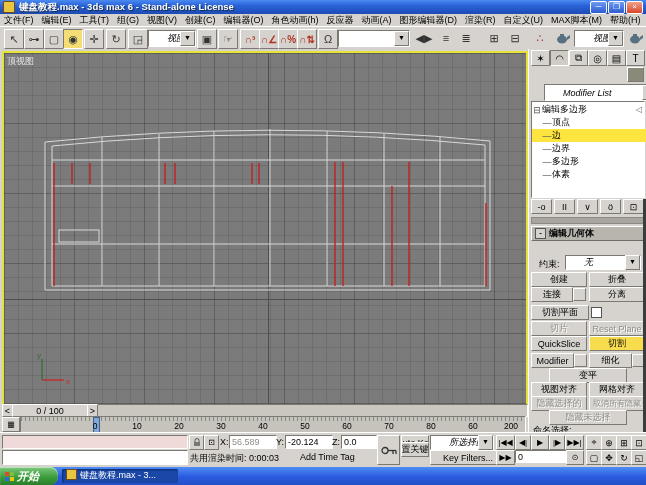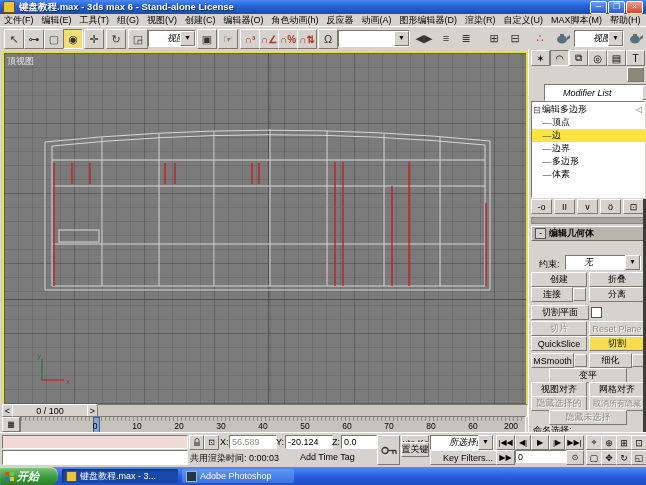--- a/index.html
+++ b/index.html
@@ -88,21 +88,21 @@
   #taskbar{left:0;top:467px;width:646px;height:18px;
     background:linear-gradient(180deg,#4f8df5 0%,#2a5ade 55%,#2250c8 100%);
     display:flex;align-items:center;}
   #startbtn{width:58px;height:18px;border-radius:0 8px 8px 0;
     background:linear-gradient(180deg,#7ec77e 0%,#379a37 60%,#2c7d2c 100%);
     display:flex;align-items:center;color:#fff;font-weight:bold;font-style:italic;
     font-size:11px;box-shadow:inset 0 1px 1px #bfe8bf;}
   .winlogo{width:9px;height:9px;margin:0 3px 0 5px;display:grid;
     grid-template-columns:4px 4px;grid-template-rows:4px 4px;gap:1px;}
   .winlogo i{display:block;}
-  .task{height:14px;margin-left:4px;padding:0 4px;display:flex;align-items:center;
+  .task{height:14px;margin-left:4px;padding:0 4px;display:flex;
     color:#fff;font-size:9px;border-radius:2px;white-space:nowrap;overflow:hidden;}
   .task.active{background:#1a47a8;box-shadow:inset 1px 1px 2px #0c2a66;width:108px;}
   .task.idle{background:linear-gradient(180deg,#5e97f5,#3a72e0);width:104px;}
   .ticon{width:9px;height:9px;margin-right:3px;flex:none;}
   #tray{margin-left:auto;height:18px;display:flex;align-items:center;
     background:linear-gradient(180deg,#4f9cf8,#2f66d8);border-left:1px solid #1c44a0;
     padding:0 4px;color:#fff;font-size:9px;}
   .trayicon{width:9px;height:9px;border-radius:50%;margin-right:3px;flex:none;}
   svg{display:block;}
 </style>
@@ -307,21 +307,21 @@
     <span class="pb r" style="left:2px;top:256px;width:56px">切割平面</span>
     <span class="cb" style="left:62px;top:258px"></span>
     <span class="lbl" style="left:74px;top:271px">分割</span>
 
     <span class="pb r d" style="left:2px;top:272px;width:54px">切片</span>
     <span class="pb r d" style="left:60px;top:272px;width:54px">Reset Plane</span>
 
     <span class="pb r" style="left:2px;top:287px;width:54px">QuickSlice</span>
     <span class="pb r y" style="left:60px;top:287px;width:54px">切割</span>
 
-    <span class="pb r" style="left:2px;top:304px;width:41px">MSmooth</span>
+    <span class="pb r" style="left:2px;top:304px;width:41px">Modifier</span>
     <span class="sq r" style="left:45px;top:305px"></span>
     <span class="pb r" style="left:60px;top:304px;width:41px">细化</span>
     <span class="sq r" style="left:103px;top:305px"></span>
 
     <span class="pb r" style="left:20px;top:319px;width:76px">变平</span>
 
     <span class="pb r" style="left:2px;top:333px;width:54px">视图对齐</span>
     <span class="pb r" style="left:60px;top:333px;width:54px">网格对齐</span>
 
     <span class="pb r d" style="left:2px;top:347px;width:54px">隐藏选择的</span>
@@ -426,19 +426,15 @@
           <i style="background:#7bbf3a"></i>
         <i style="background:#2a6fd8"></i>
           <i style="background:#f2c30f"></i>
       </span>
       <span>开始</span>
     </div>
     <div class="task active">
       <span class="ticon" style="background:#e8c63f;border:1px solid #704c16"></span>
       <span>键盘教程.max - 3...</span>
     </div>
-    <div class="task idle">
-      <span class="ticon" style="background:#27343f;border:1px solid #9db6c8"></span>
-      <span>Adobe Photoshop</span>
-    </div>
   </div>
 
 </div>
 
 </body></html>

